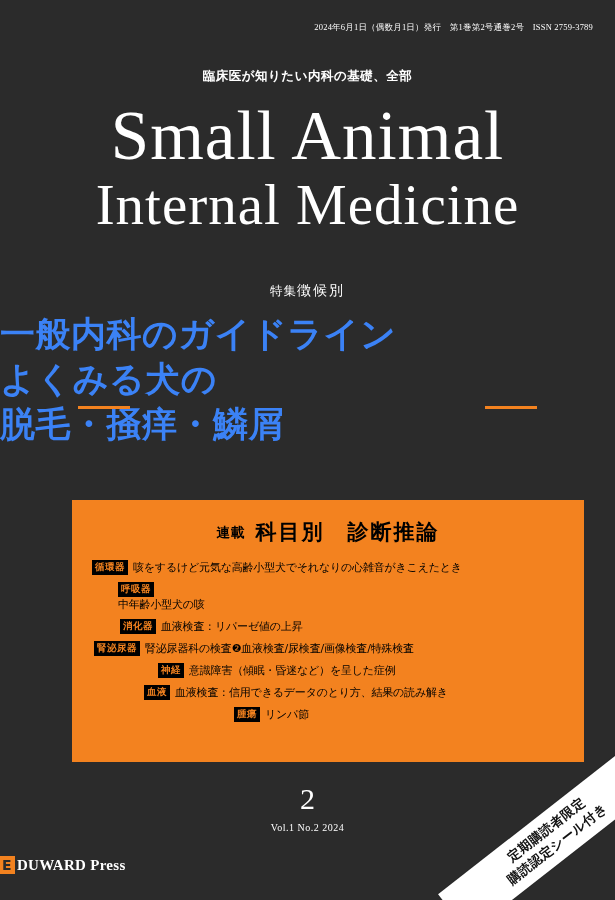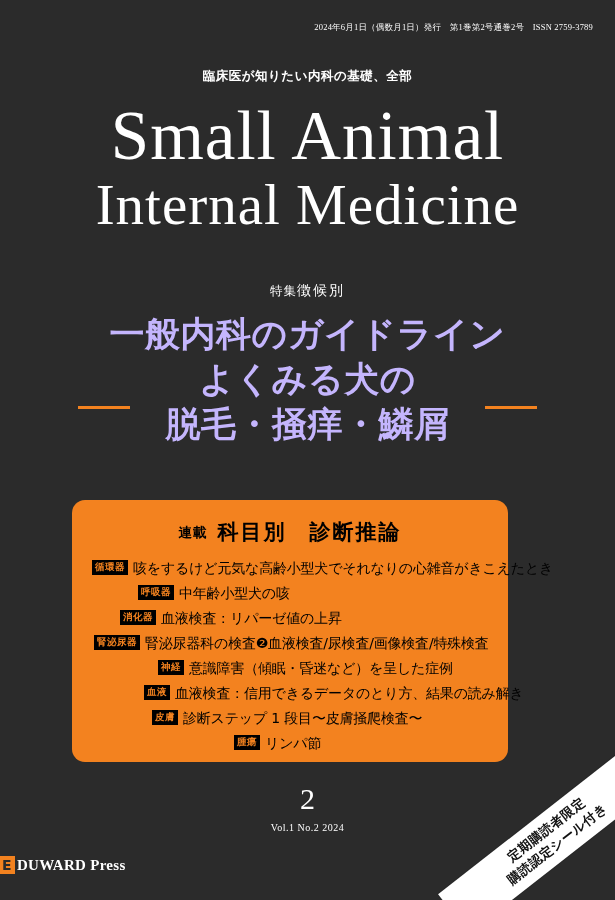--- a/index.html
+++ b/index.html
@@ -73,22 +73,22 @@
   .feature-label .tag {
     font-size: 12.5px;
     margin-right: 0;
     letter-spacing: 1px;
   }
   .feature-title {
     position: absolute;
     top: 312px;
     left: 0;
     width: 100%;
-    text-align: center;
-    color: #c4b5fd;
+    text-align: left;
+    color: #3b82f6;
     font-family: "DejaVu Sans", sans-serif;
     font-weight: bold;
     line-height: 1.28;
     font-size: 35px;
     letter-spacing: 0.5px;
   }
   .feature-title .l3 {
     position: relative;
     display: inline-block;
   }
@@ -100,27 +100,26 @@
     background: #f3821f;
   }
   .rule-left { left: 78px; }
   .rule-right { right: 78px; }
 
   
   .panel {
     position: absolute;
     left: 72px;
     top: 500px;
-    width: 436px;
+    width: 512px;
     height: 262px;
     background: #f3821f;
     color: #000000;
     box-sizing: border-box;
     padding: 18px 14px 10px 14px;
-    border-radius: 13px;
   }
   .panel-head {
     text-align: center;
     font-family: "DejaVu Sans", sans-serif;
     font-size: 21px;
     font-weight: bold;
     letter-spacing: 2px;
     margin-bottom: 6px;
   }
   .panel-head .series {
@@ -150,25 +149,25 @@
     font-size: 9.5px;
     font-weight: bold;
     line-height: 1.35;
     padding: 1px 3px;
     margin-right: 5px;
     letter-spacing: 0.5px;
     flex: 0 0 auto;
   }
   .panel-row .txt {
     font-family: "DejaVu Sans", sans-serif;
-    font-size: 14px;
+    font-size: 11px;
     letter-spacing: -0.2px;
   }
   .r1 { margin-left: 6px; }
-  .r2 { margin-left: 52px; }
+  .r2 { margin-left: 32px; flex-direction: column; }
   .r3 { margin-left: 34px; }
   .r4 { margin-left: 8px; }
   .r5 { margin-left: 72px; }
   .r6 { margin-left: 58px; }
   .r7 { margin-left: 66px; }
   .r8 { margin-left: 148px; }
 
   
   .issue-no {
     position: absolute;
@@ -283,24 +282,20 @@
         <span class="txt">腎泌尿器科の検査❷血液検査/尿検査/画像検査/特殊検査</span>
       </div>
       <div class="panel-row r5">
         <span class="chip">神経</span>
         <span class="txt">意識障害（傾眠・昏迷など）を呈した症例</span>
       </div>
       <div class="panel-row r6">
         <span class="chip">血液</span>
         <span class="txt">血液検査：信用できるデータのとり方、結果の読み解き</span>
       </div>
-      <div class="panel-row r7">
-        <span class="chip">皮膚</span>
-        <span class="txt">診断ステップ 1 段目〜皮膚掻爬検査〜</span>
-      </div>
       <div class="panel-row r8">
         <span class="chip">腫瘍</span>
         <span class="txt">リンパ節</span>
       </div>
     </div>
   </div>
 
   <div class="issue-no">2</div>
   <div class="issue-vol">Vol.1 No.2 2024</div>
   <div class="publisher">

